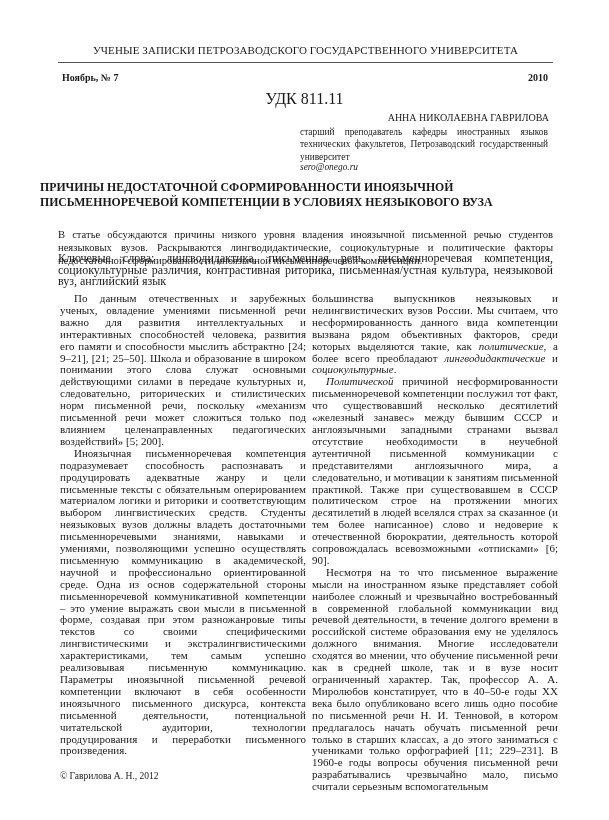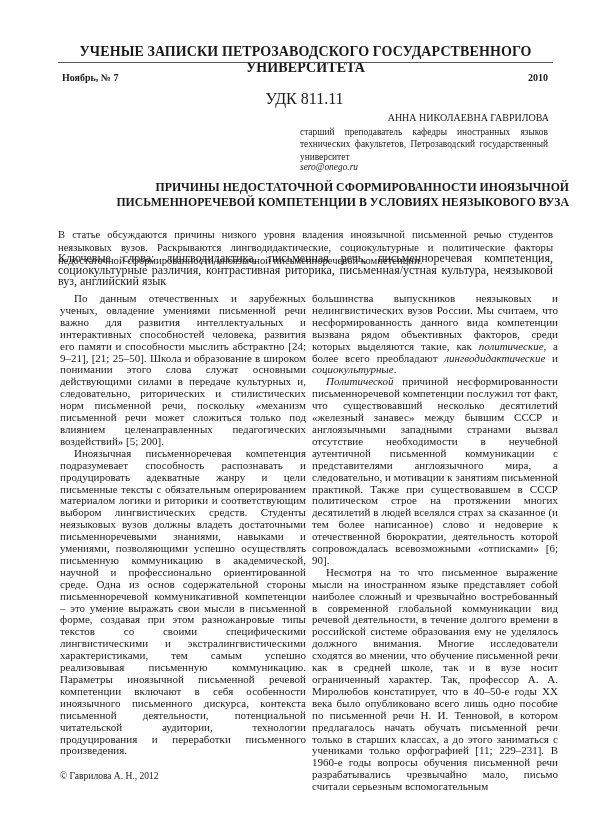--- a/index.html
+++ b/index.html
@@ -1,30 +1,30 @@
 <!DOCTYPE html>
 <html><head>
 <meta charset="utf-8">
 <style>
   html, body { margin:0; padding:0; background:#ffffff; }
   body { width:609px; height:820px; position:relative; overflow:hidden;
          font-family:"Liberation Serif", "DejaVu Serif", serif; color:#1a1a1a; }
   .abs { position:absolute; }
-  .journal { left:58px; width:495px; top:44px; text-align:center; font-weight:bold;
-             font-size:14px; letter-spacing:0.1px; }
+  .journal { left:58px; width:495px; top:44px; text-align:center; font-weight:normal;
+             font-size:11px; letter-spacing:0.1px; }
   .rule { left:58px; width:495px; top:62px; height:0; border-top:1.6px solid #555; }
   .meta { left:62px; width:486px; top:72px; font-weight:bold; font-size:10px; }
   .meta .l { position:absolute; left:0; }
   .meta .c { position:absolute; left:0; width:100%; text-align:center; }
   .meta .r { position:absolute; right:0; }
   .udk { left:0; width:609px; top:90px; text-align:center; font-size:16px; }
   .author { right:60px; top:112px; font-weight:normal; font-size:10px; text-align:right; }
   .affil { left:300px; width:248px; top:126px; font-size:9.4px; line-height:12.3px; text-align:justify; }
   .email { left:300px; top:162px; font-size:9.4px; font-style:italic; }
-  .title { left:40px; width:529px; top:180px; text-align:right; font-weight:bold; font-size:11.8px; line-height:15px;font-family:Liberation Serif, serif; }
+  .title { left:40px; width:529px; top:180px; text-align:left; font-weight:bold; font-size:11.8px; line-height:15px;font-family:Liberation Serif, serif; }
   .abstract { left:58px; width:495px; top:228px; font-size:10.6px; line-height:13px; text-align:justify; }
   .keywords { left:58px; width:495px; top:253px; font-size:12px; line-height:11.5px; text-align:justify; }
   .col { top:293px; width:246px; font-size:11px; line-height:11.9px; text-align:justify; }
   .col p { margin:0; text-indent:0; }
   .col p.ind { text-indent:14px; }
   .colL { left:60px; }
   .colR { left:312px; }
   .copy { left:60px; top:771px; font-size:9.5px; }
   i { font-style:italic; }
 </style>

